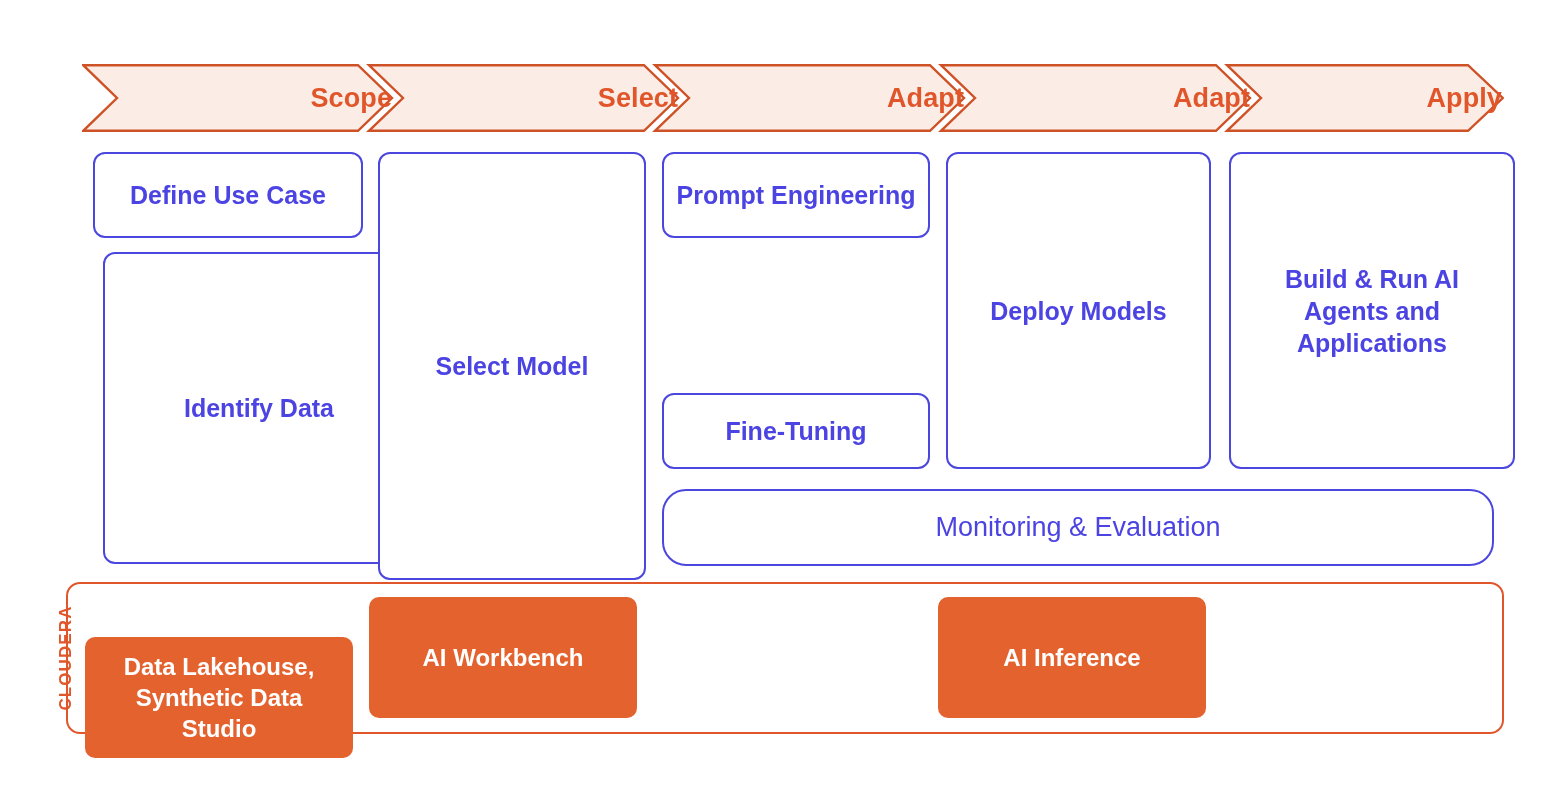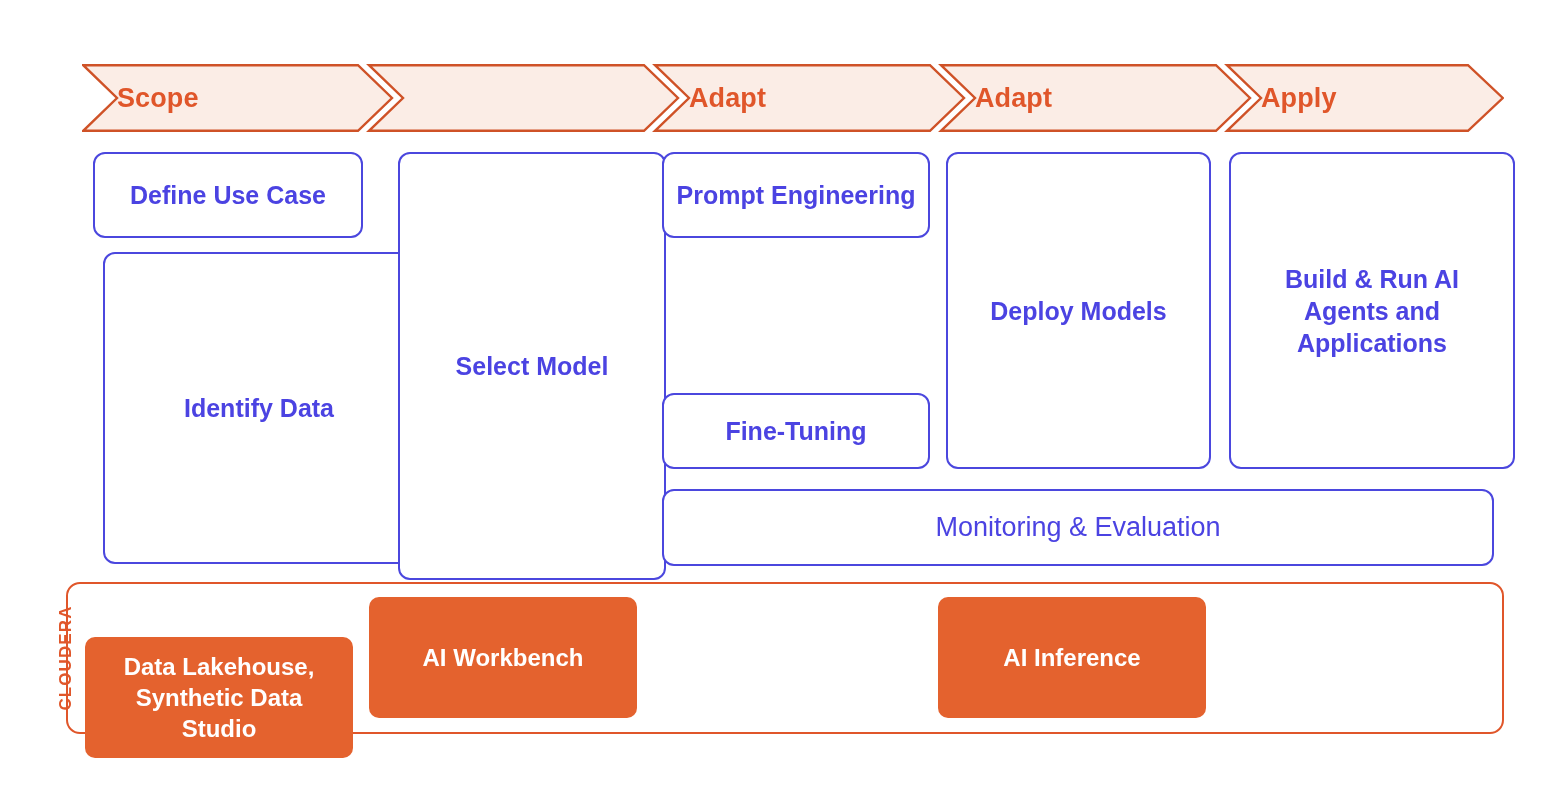--- a/index.html
+++ b/index.html
@@ -29,21 +29,21 @@
     top: 64px;
     width: 1422px;
     height: 68px;
   }
   .phase-svg { display: block; }
   .phase-label {
     position: absolute;
     top: 0;
     height: 68px;
     line-height: 68px;
-    text-align: left;
+    text-align: right;
     font-size: 27px;
     font-weight: 700;
     color: #E0562A;
     letter-spacing: 0.1px;
     white-space: nowrap;
   }
 
   
   .cols {
     position: absolute;
@@ -63,20 +63,21 @@
     text-align: center;
     color: #4B43E2;
     font-size: 25px;
     font-weight: 700;
     line-height: 1.28;
     padding: 18px 10px;
   }
   .card.light {
     font-weight: 400;
     font-size: 27px;
+    border-radius: 24px;
   }
 
   
   .platform-frame {
     position: absolute;
     left: 66px;
     top: 582px;
     width: 1438px;
     height: 152px;
     box-sizing: border-box;
@@ -127,31 +128,32 @@
     <svg class="phase-svg" width="1422" height="68" viewBox="0 0 1422 68" xmlns="http://www.w3.org/2000/svg">
       <g fill="#FBEDE6" stroke="#CF5227" stroke-width="2.4" stroke-linejoin="miter">
         <path d="M1.2,1.2 H276 L310,34 L276,66.8 H1.2 L35,34 Z"></path>
         <path d="M287,1.2 H562 L596,34 L562,66.8 H287 L321,34 Z"></path>
         <path d="M573,1.2 H848 L882,34 L848,66.8 H573 L607,34 Z"></path>
         <path d="M859,1.2 H1134 L1168,34 L1134,66.8 H859 L893,34 Z"></path>
         <path d="M1145,1.2 H1386 L1420.8,34 L1386,66.8 H1145 L1179,34 Z"></path>
       </g>
     </svg>
     <div class="phase-label" style="left:35px;  width:275px;">Scope</div>
+    <div class="phase-label" style="left:321px; width:275px;">Select</div>
     <div class="phase-label" style="left:607px; width:275px;">Adapt</div>
     <div class="phase-label" style="left:893px; width:275px;">Adapt</div>
     <div class="phase-label" style="left:1179px;width:241px;">Apply</div>
   </div>
 
   <div class="cols">
 
     <div class="card" style="left:93px; top:152px; width:270px; height:86px;">Define Use Case</div>
     <div class="card" style="left:103px; top:252px; width:312px; height:312px;">Identify Data</div>
 
-    <div class="card" style="left:378px; top:152px; width:268px; height:428px;margin-left:20px;">Select Model</div>
+    <div class="card" style="left:378px; top:152px; width:268px; height:428px;">Select Model</div>
 
     <div class="card" style="left:662px; top:152px; width:268px; height:86px;">Prompt Engineering</div>
     <div class="card" style="left:662px; top:393px; width:268px; height:76px;">Fine-Tuning</div>
 
     <div class="card" style="left:946px; top:152px; width:265px; height:317px;">Deploy Models</div>
 
     <div class="card" style="left:1229px; top:152px; width:286px; height:317px;">Build &amp; Run AI Agents and Applications</div>
 
     <div class="card light" style="left:662px; top:489px; width:832px; height:77px;">Monitoring &amp; Evaluation</div>
   </div>

